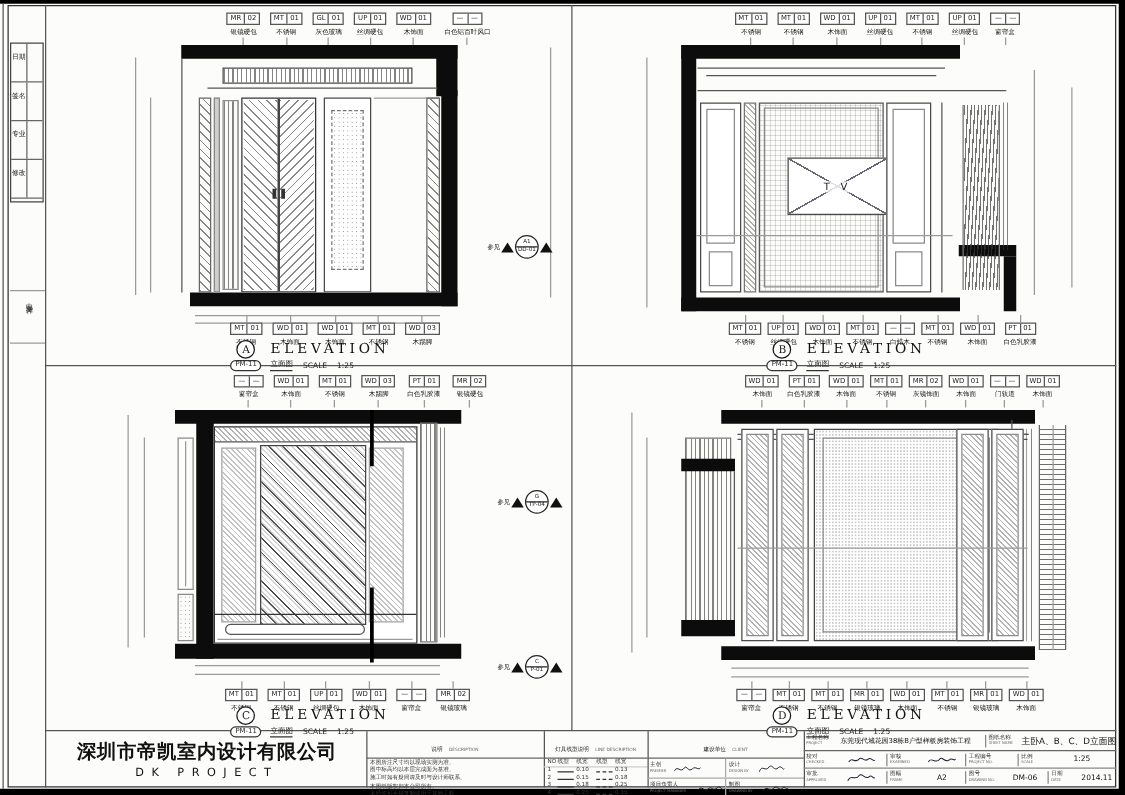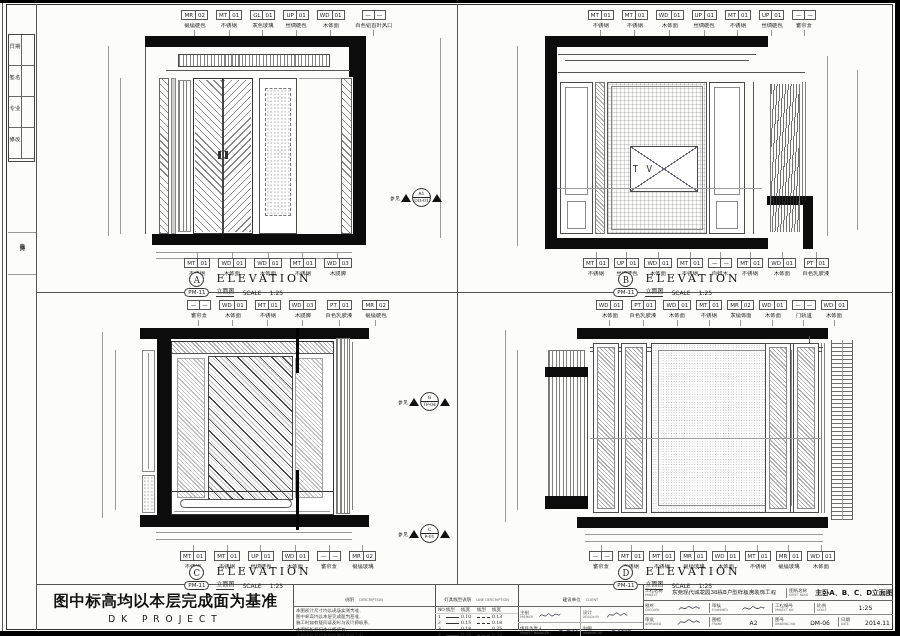--- a/index.html
+++ b/index.html
@@ -313,21 +313,21 @@
     <div class="a ln" style="left:108px;top:54px;width:184px;height:1px"></div>
     <div class="a ln" style="left:101px;top:66px;width:247px;height:1px"></div>
     <div class="a fr" style="left:103px;top:76px;width:33px;height:152px">
       <div class="a frl" style="left:4px;top:4px;width:23px;height:108px"></div>
       <div class="a frl" style="left:6px;top:118px;width:19px;height:28px"></div>
     </div>
     <div class="a h45f" style="left:138px;top:76px;width:10px;height:152px;border:1px solid #777"></div>
     <div class="a hg" style="left:150px;top:76px;width:100px;height:152px;border:1px solid #555">
       <div class="a frl" style="left:3px;top:3px;width:92px;height:144px"></div>
     </div>
-    <div class="a fr diagX" style="left:173px;top:140px;width:68px;height:46px;display:flex;align-items:center;justify-content:flex-start">
+    <div class="a fr diagX" style="left:173px;top:120px;width:80px;height:46px;display:flex;align-items:center;justify-content:center">
       <span style="font-size:8px;letter-spacing:3px;background:rgba(255,255,255,.8);padding:0 2px">T V</span>
     </div>
     <div class="a fr" style="left:252px;top:76px;width:36px;height:152px">
       <div class="a frl" style="left:4px;top:4px;width:26px;height:108px"></div>
       <div class="a frl" style="left:6px;top:118px;width:22px;height:28px"></div>
     </div>
     <div class="a ln" style="left:296px;top:76px;width:1px;height:152px"></div>
     <div class="a lng" style="left:100px;top:182px;width:205px;height:1px"></div>
     <div class="a hvw" style="left:313px;top:78px;width:30px;height:148px;border-left:1px solid #777;border-right:1px solid #777"></div>
     <div class="a hv" style="left:345px;top:76px;width:6px;height:118px"></div>
@@ -754,21 +754,21 @@
             <span>SCALE</span>
             <span>1:25</span>
           </div>
       </div>
     </div>
   </div>
 
   <div class="a" style="left:38px;top:585px;width:855px;height:45px">
 
     <div class="a" style="left:0;top:0;width:255px;height:45px;display:flex;flex-direction:column;align-items:center;justify-content:center">
-      <div style="font-size:15.5px;font-weight:bold;letter-spacing:.5px;color:#111;white-space:nowrap">图中标高均以本层完成面为基准</div>
+      <div style="font-size:15.5px;font-weight:bold;letter-spacing:.5px;color:#111;white-space:nowrap">深圳市帝凯室内设计有限公司</div>
       <div style="font-size:9px;letter-spacing:6px;margin-top:2px;color:#111">DK PROJECT</div>
     </div>
     <div class="a ln" style="left:255px;top:0;width:1px;height:45px"></div>
 
     <div class="a" style="left:255px;top:0;width:142px;height:45px">
       <div style="text-align:center;border-bottom:1px solid #666;padding:1px 0">
         <span style="font-size:4.5px">说明</span>
         <span style="font-size:3.5px;color:#666">DESCRIPTION</span>
       </div>
       <div style="padding:1px 3px">
@@ -866,21 +866,21 @@
         </div>
       </div>
     </div>
     <div class="a ln" style="left:605px;top:0;width:1px;height:45px"></div>
 
     <div class="a" style="left:605px;top:0;width:250px;height:45px">
       <div style="display:flex;height:16px;border-bottom:1px solid #666;align-items:center">
         <span class="tb-lab" style="width:30px;padding-left:2px"><span>工程名称</span><span class="en">PROJECT</span></span>
         <span class="tb-val" style="width:118px;font-size:5.5px;white-space:nowrap">东莞现代城花园38栋B户型样板房装饰工程</span>
         <span class="tb-lab" style="width:30px;border-left:1px solid #888;padding-left:2px"><span>图纸名称</span><span class="en">SHEET NAME</span></span>
-        <span class="tb-val" style="flex:1;font-size:7px;font-weight:bold;white-space:nowrap">主卧A、B、C、D立面图</span>
+        <span class="tb-val" style="flex:1;font-size:7px;font-weight:normal;white-space:nowrap">主卧A、B、C、D立面图</span>
       </div>
       <div style="display:flex;height:14px;border-bottom:1px solid #888;align-items:center">
         <span class="tb-lab" style="width:26px;padding-left:2px"><span>校对</span><span class="en">CHECKED</span></span>
         <svg class="sigsvg" viewBox="0 0 30 12" width="26" height="10" style="width:40px">
             <path d="M3 8 C6 2 9 10 13 5 C16 2 18 9 22 5 C24 3 27 8 28 6" fill="none" stroke="#223" stroke-width="1"></path>
           </svg>
         <span class="tb-lab" style="width:26px;border-left:1px solid #888;padding-left:2px"><span>审核</span><span class="en">EXAMINED</span></span>
         <svg class="sigsvg" viewBox="0 0 30 12" width="26" height="10" style="width:37px">
             <path d="M2 8 C5 2 9 11 13 5 C15 2 18 9 22 6 C25 3 27 8 28 5" fill="none" stroke="#223" stroke-width="1"></path>
           </svg>

